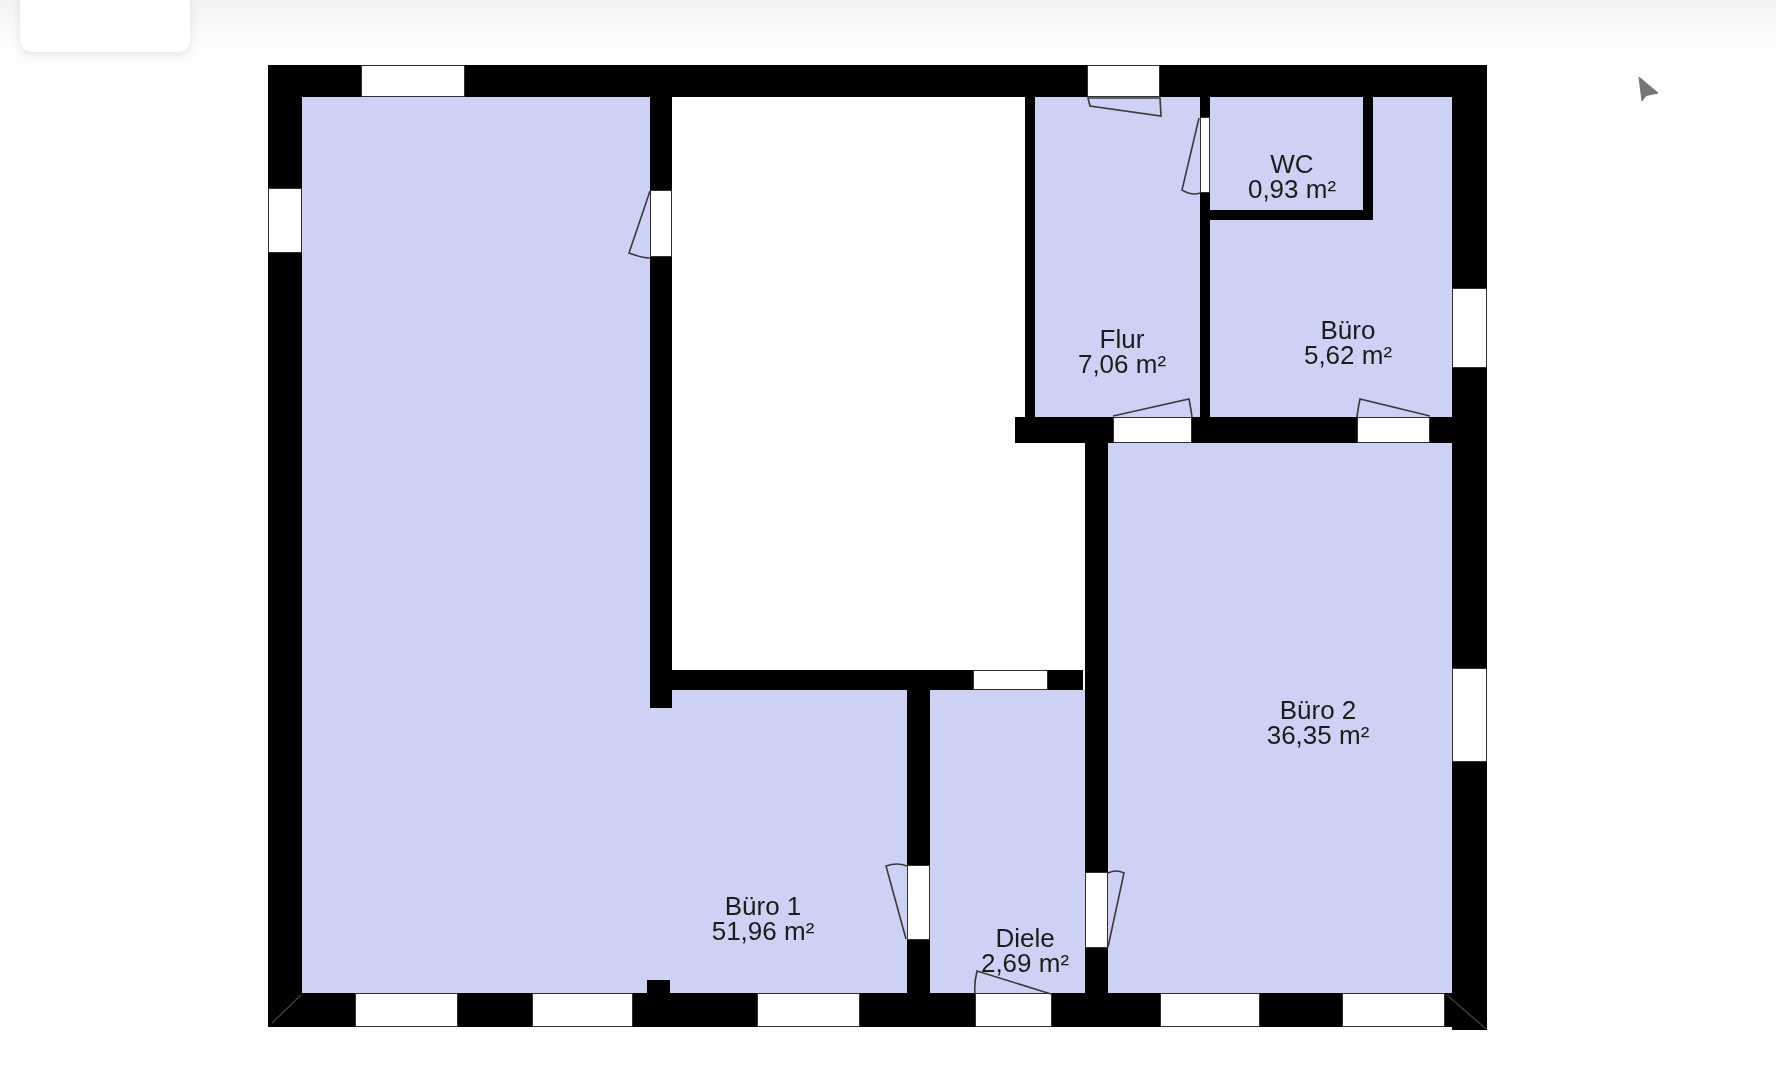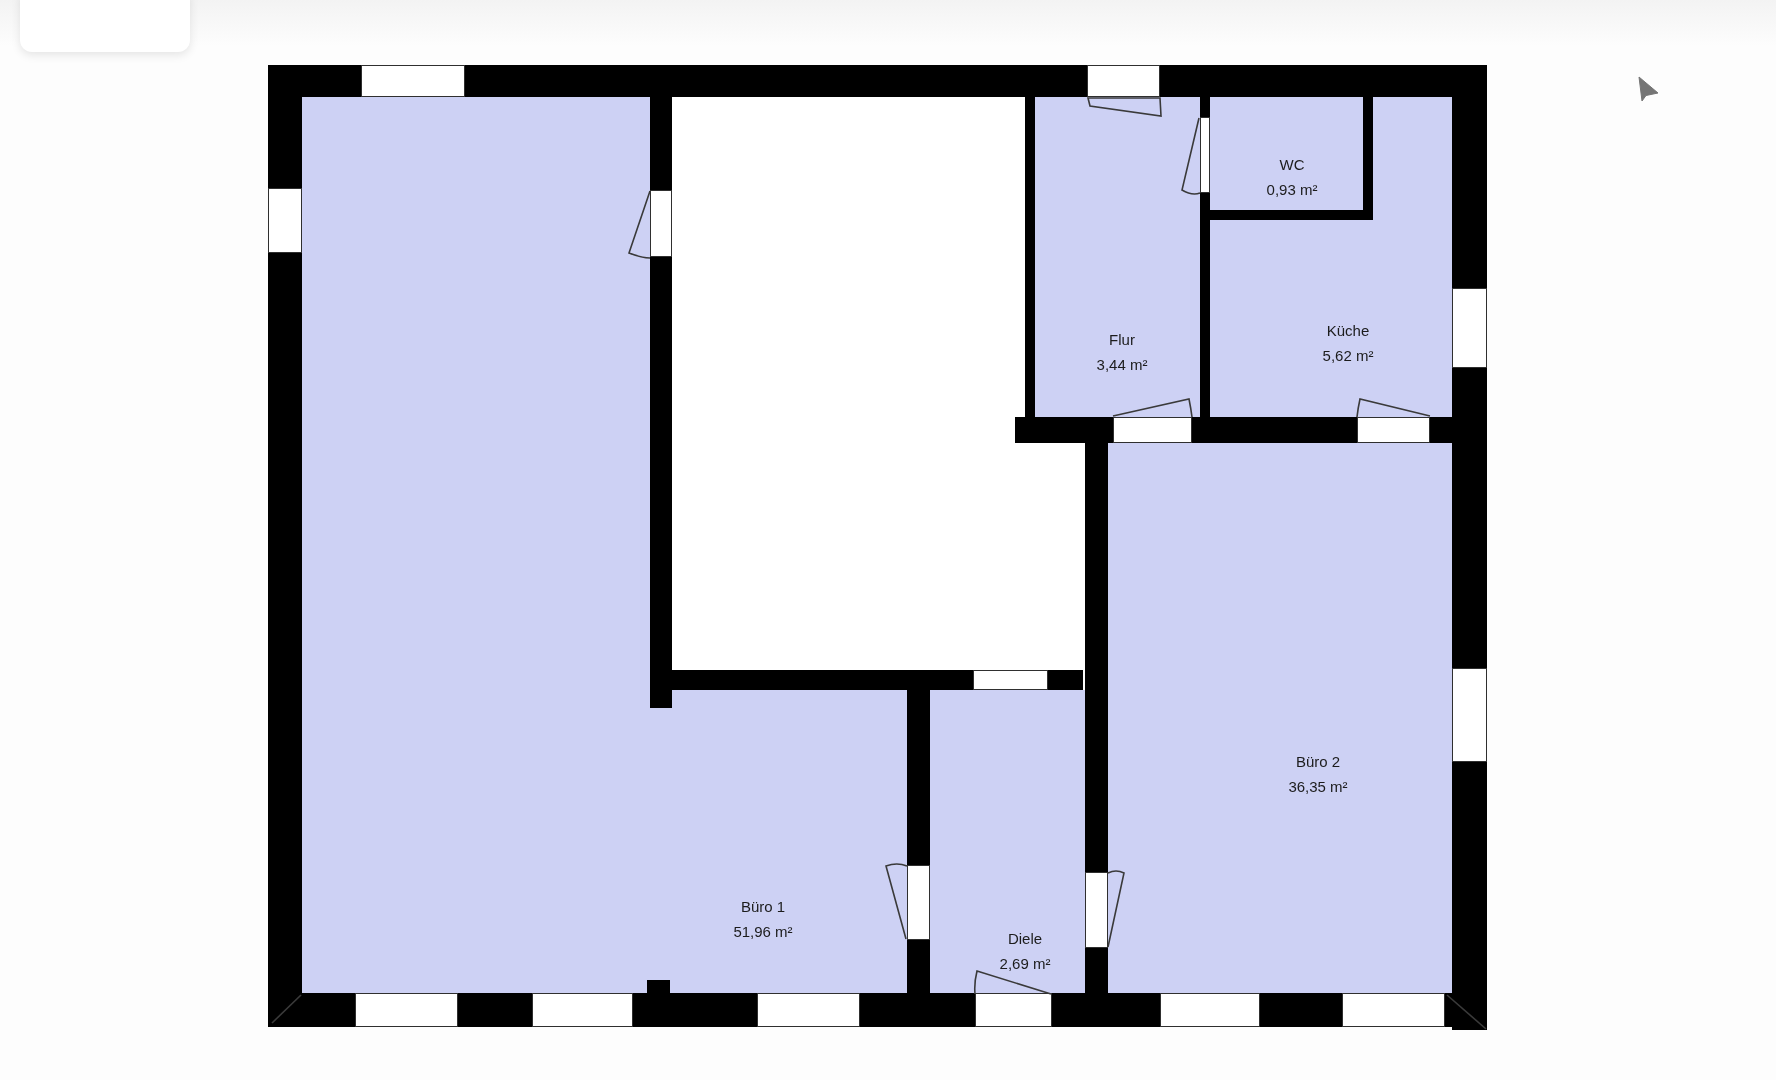--- a/index.html
+++ b/index.html
@@ -3,21 +3,21 @@
 <meta charset="utf-8">
 <style>
   html,body{margin:0;padding:0;background:#ffffff;}
   .stage{position:relative;width:1776px;height:1080px;background:#fdfdfd;overflow:hidden;
          font-family:"Liberation Sans","DejaVu Sans",sans-serif;}
   .abs{position:absolute;box-sizing:border-box;}
   .wall{background:#000000;}
   .fill{background:#cdd1f4;}
   .white{background:#ffffff;}
   .win{background:#ffffff;border:1px solid #2f2f2f;}
-  .label{color:#1c1c1c;text-align:center;font-size:15px;line-height:25px;white-space:nowrap;
+  .label{color:#1c1c1c;text-align:center;font-size:26px;line-height:25px;white-space:nowrap;
          transform:translateX(-50%);}
   .topstrip{background:linear-gradient(#f3f3f3,#fdfdfd);}
   .card{background:#ffffff;border-radius:0 0 12px 12px;box-shadow:0 3px 10px rgba(0,0,0,0.10);}
   svg.overlay{position:absolute;left:0;top:0;pointer-events:none;}
 </style>
 </head>
 <body>
 
 <div class="stage">
 
@@ -89,30 +89,30 @@
   </svg>
 
   <div class="abs label" style="left:763px;top:894px">
     <div>Büro 1</div>
     <div>51,96 m²</div>
   </div>
   <div class="abs label" style="left:1025px;top:926px">
     <div>Diele</div>
     <div>2,69 m²</div>
   </div>
-  <div class="abs label" style="left:1318px;top:749px">
+  <div class="abs label" style="left:1318px;top:698px">
     <div>Büro 2</div>
     <div>36,35 m²</div>
   </div>
   <div class="abs label" style="left:1122px;top:327px">
     <div>Flur</div>
-    <div>3,44 m²</div>
+    <div>7,06 m²</div>
   </div>
   <div class="abs label" style="left:1292px;top:152px">
     <div>WC</div>
     <div>0,93 m²</div>
   </div>
   <div class="abs label" style="left:1348px;top:318px">
-    <div>Küche</div>
+    <div>Büro</div>
     <div>5,62 m²</div>
   </div>
 
 </div>
 
 </body></html>

